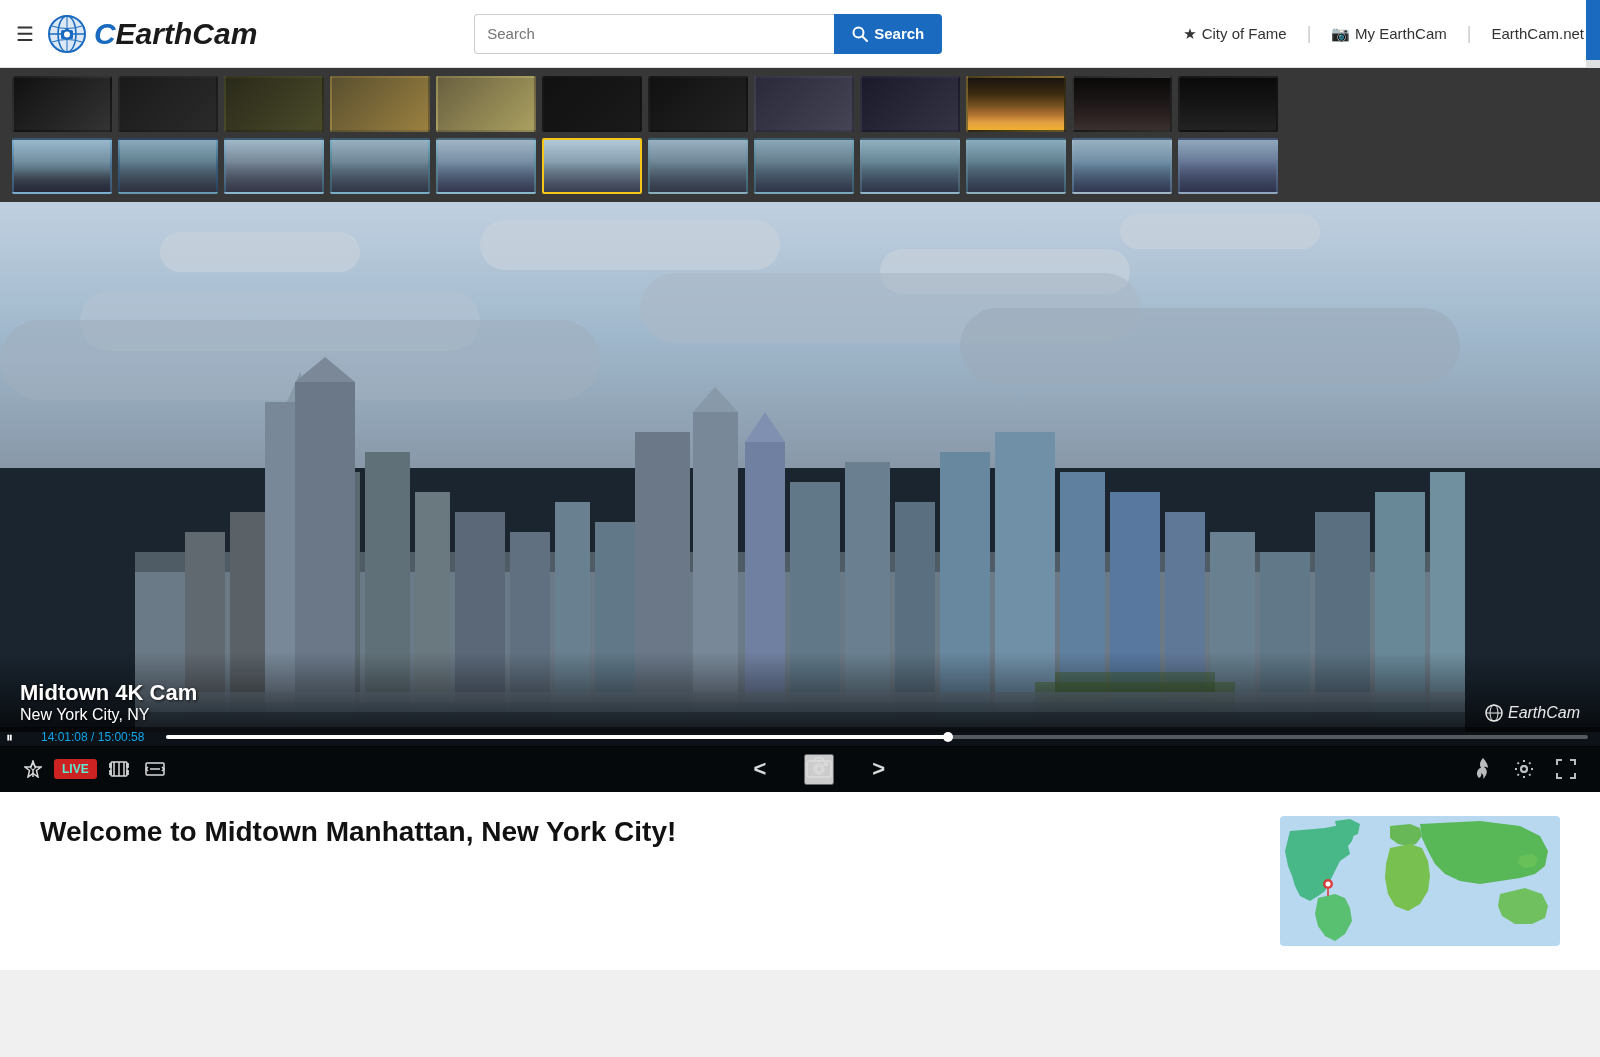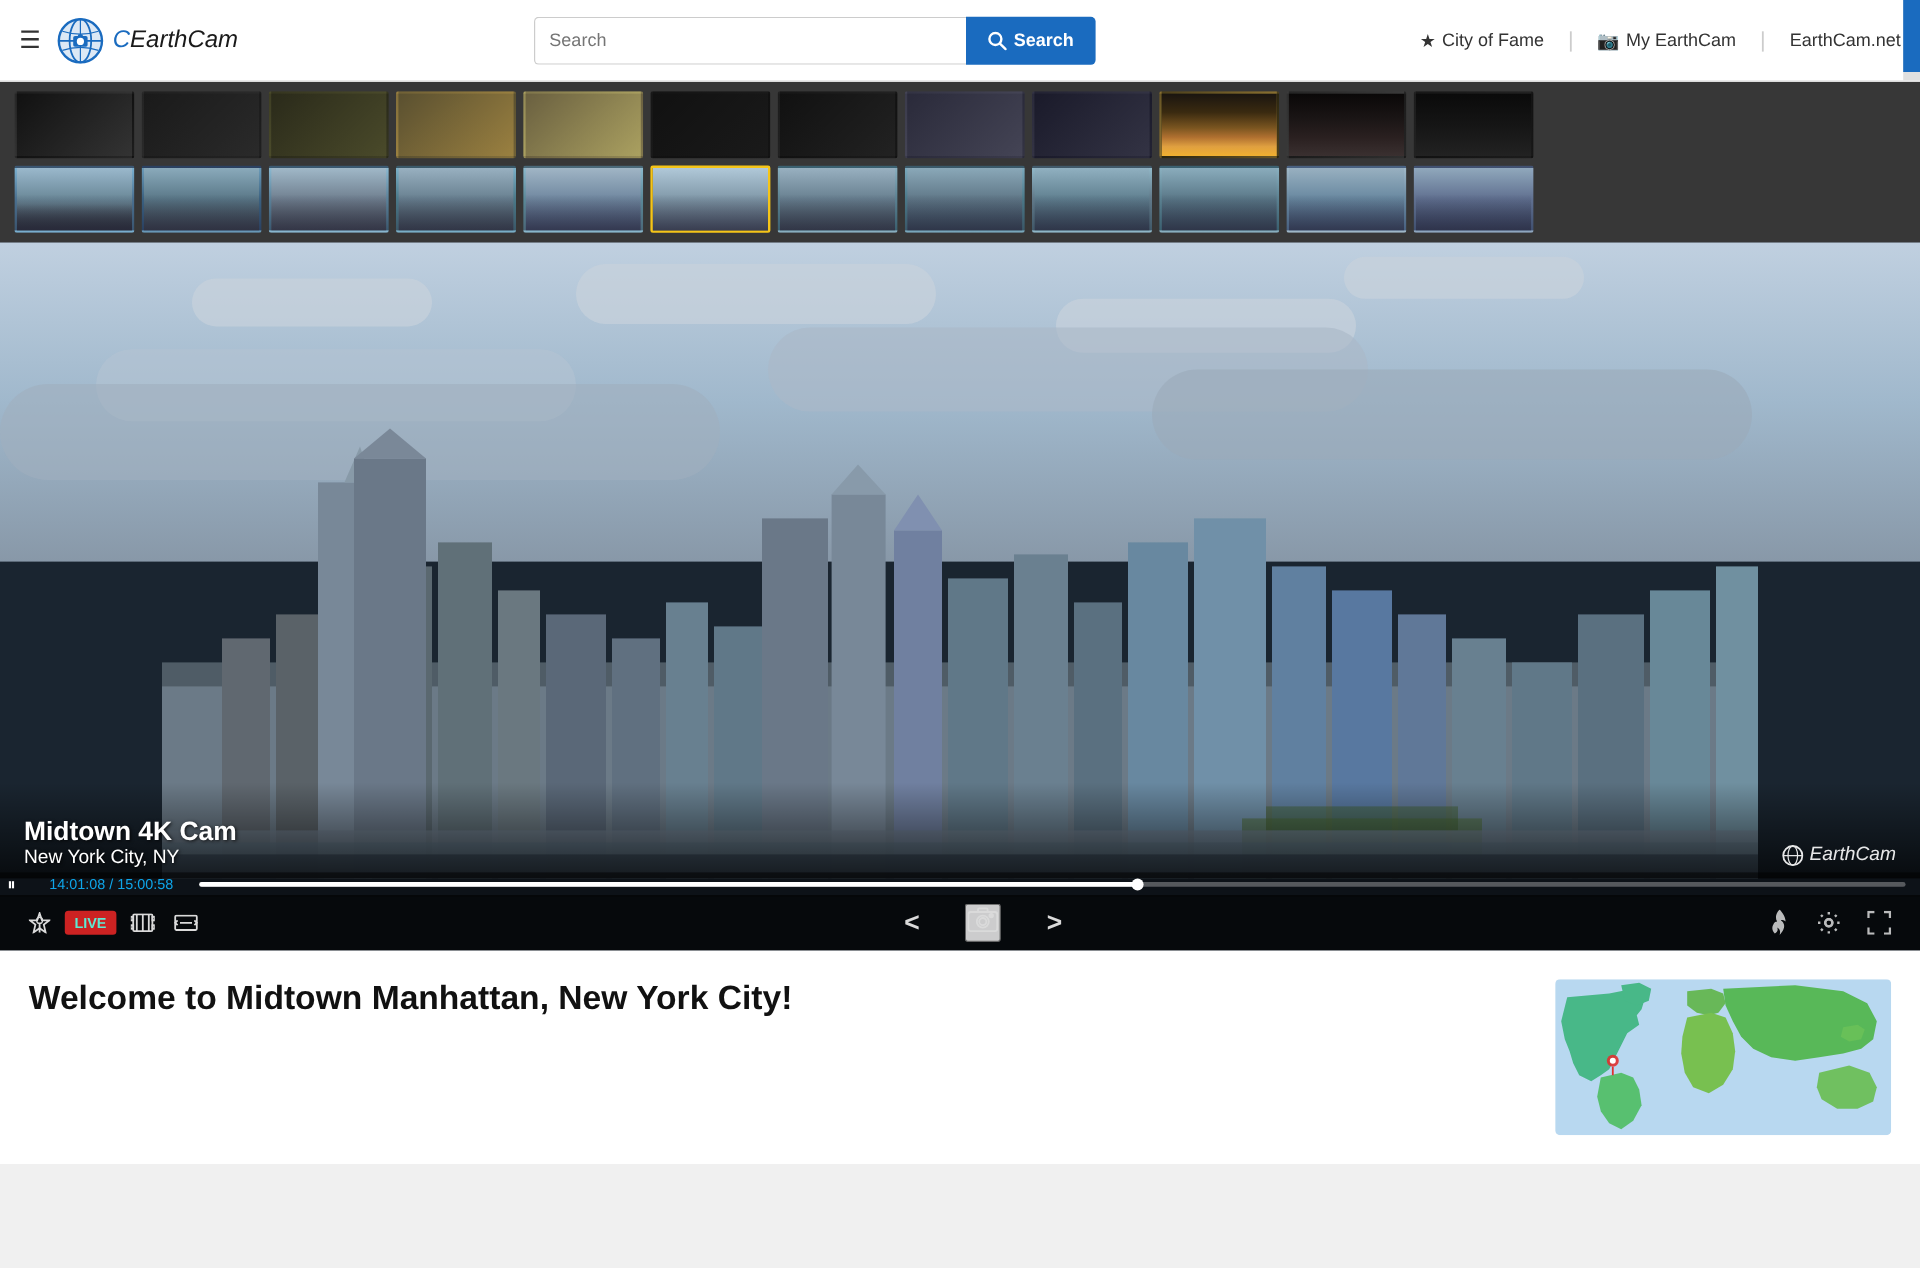--- a/index.html
+++ b/index.html
@@ -31,22 +31,22 @@
       display: flex;
       align-items: center;
       gap: 6px;
       cursor: pointer;
     }
     .logo-globe {
       width: 42px;
       height: 42px;
     }
     .logo-text {
-      font-size: 20px;
-      font-weight: normal;
+      font-size: 30px;
+      font-weight: bold;
       color: #1a1a1a;
       font-style: italic;
     }
     .logo-text span { color: #1a6bbf; }
     .header-center {
       flex: 1;
       display: flex;
       justify-content: center;
       align-items: center;
     }
@@ -361,21 +361,21 @@
     .ctrl-camera-btn {
       color: white;
       font-size: 20px;
       cursor: pointer;
       opacity: 0.85;
     }
 
     
     .welcome-section {
       background: white;
-      padding: 24px 24px;
+      padding: 24px 40px;
       display: flex;
       align-items: flex-start;
       justify-content: space-between;
     }
     .welcome-title {
       font-size: 28px;
       font-weight: bold;
       color: #111;
     }
 

